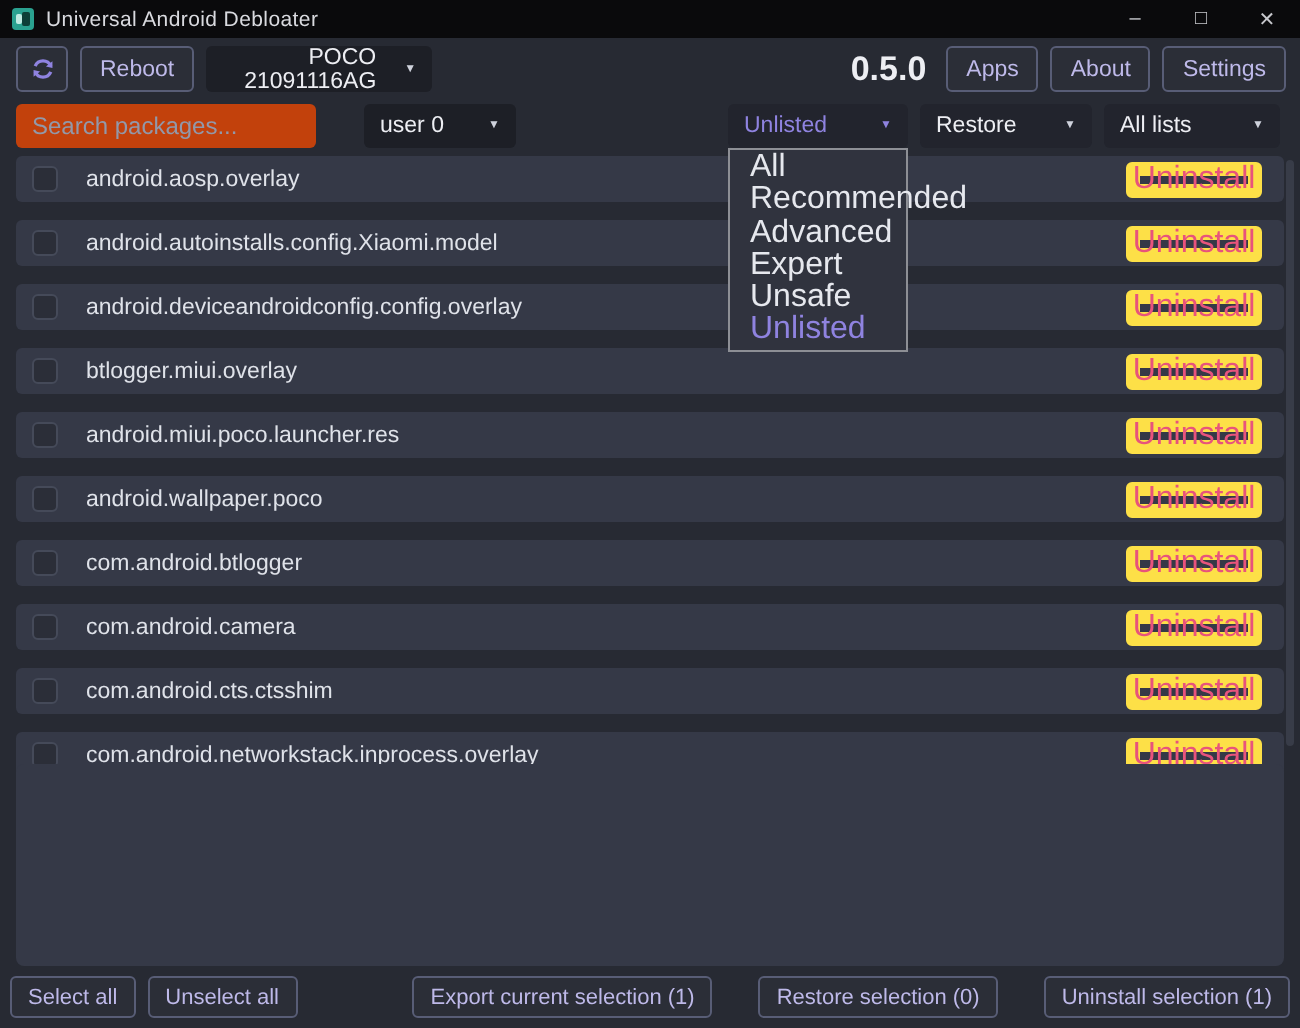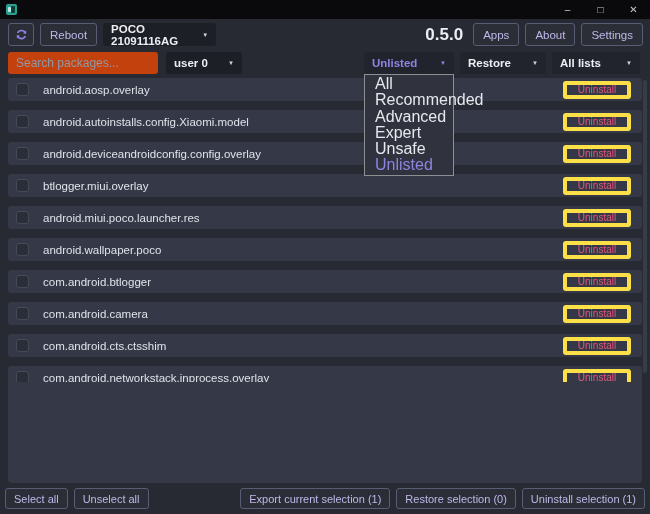--- a/index.html
+++ b/index.html
@@ -26,58 +26,58 @@
   
   .toolbar { height: 31px; display: flex; align-items: center; gap: 6px; padding: 0 7px 0 8px; }
   .btn {
     border: 1px solid #585d76; border-radius: 3px; background: rgba(255,255,255,0.02);
     color: #beb9e9; font-size: 11.5px; height: 23px; padding: 0 9px;
     display: flex; align-items: center; font-family: inherit;
   }
   .icon-btn { width: 26px; justify-content: center; padding: 0; }
   .select {
     height: 23px; border-radius: 3px; display: flex; align-items: center;
-    padding: 0 8px; font-size: 11.5px; font-weight: bold; color: #edeef3;
+    padding: 0 8px; font-size: 11.5px; font-weight: normal; color: #edeef3; text-align: right;
   }
   .select .caret { font-size: 6px; color: #cfd2dc; margin-left: auto; padding-left: 14px; }
   .select.dark { background: #1d1f26; }
   .device-select { width: 113px; }
   .version { font-size: 17px; font-weight: bold; color: #edeef3; margin: 0 4px 0 0; }
   .spacer { flex: 1; }
   
   .filters { height: 26px; display: flex; align-items: center; gap: 8px; padding: 0 10px 0 8px; }
   .search {
     width: 150px; height: 22px; background: #c2410c; border: none; border-radius: 3px;
     color: #e9eaf0; font-size: 12px; padding: 0 8px; outline: none; font-family: inherit;
   }
   .search::placeholder { color: #9298a9; }
-  .user-select { width: 76px; height: 22px; }
+  .user-select { width: 76px; height: 22px; margin-left: 16px; }
   .select.flat { background: #22242d; height: 22px; }
   .debloat-select { width: 90px; color: #8f83e0; margin-right: -2px; }
   .debloat-select .caret { color: #8f83e0; }
   .state-select { width: 86px; margin-right: -2px; }
   .lists-select { width: 88px; }
   
   .package-list {
     position: absolute; left: 8px; right: 8px; top: 78px;
     display: flex; flex-direction: column; gap: 9px;
   }
   .row {
     height: 23px; background: #353947; border-radius: 3px;
     display: flex; align-items: center; padding: 0 11px 0 8px;
   }
   .checkbox {
     width: 13px; height: 13px; background: #2b2e38; border: 1px solid #454a59;
     border-radius: 3px; flex: 0 0 auto;
   }
   .pkg-name { margin-left: 14px; font-size: 11.5px; color: #dfe2e9; }
   .uninstall-btn {
-    margin-left: auto; width: 68px; height: 18px; border: 4px solid #fde047;
+    margin-left: auto; width: 68px; height: 18px; border: 7px solid #fde047;
     border-radius: 3px; background: transparent; color: #e8537c;
-    font-size: 10px; font-family: inherit; display: flex; align-items: center; justify-content: center;
+    font-size: 16px; font-family: inherit; display: flex; align-items: center; justify-content: center;
   }
   
   .menu {
     position: absolute; left: 364px; top: 74px; width: 90px; z-index: 5;
     background: #30333e; border: 1px solid rgba(255,255,255,0.45); padding: 1px 0;
   }
   .menu-item { height: 16.3px; line-height: 16.3px; padding-left: 10px; font-size: 16px; color: #e6e8ee; }
   .menu-item.selected { color: #8f83e0; }
   
   .description-panel {
@@ -88,31 +88,32 @@
   .scroll-thumb {
     position: absolute; right: 3px; top: 80px; width: 4px; height: 293px;
     background: #383c48; border-radius: 2px;
   }
   
   .footer {
     position: absolute; left: 0; right: 0; bottom: 0; height: 31px;
     display: flex; align-items: center; gap: 6px; padding: 0 5px;
   }
   .footer .btn { height: 21px; font-size: 11px; padding: 0 8px; }
-  .footer-right { margin-left: auto; display: flex; gap: 6px; }
+  .footer-right { margin-left: auto; display: flex; gap: 23px; }
 </style>
 </head>
 <body>
 
 <div class="titlebar">
   <svg class="app-logo" viewBox="0 0 11 11">
     <rect x="0" y="0" width="11" height="11" rx="2" fill="#2aa190"></rect>
     <rect x="5" y="2" width="4" height="7" rx="1" fill="#0d3f38"></rect>
     <rect x="2" y="3" width="3" height="5" rx="1" fill="#bfeae2"></rect>
   </svg>
+  <span class="win-title">Universal Android Debloater</span>
   <div class="win-controls">
     <span class="win-btn">–</span>
     <span class="win-btn">□</span>
     <span class="win-btn">✕</span>
   </div>
 </div>
 
 <div class="toolbar">
   <button class="btn icon-btn">
     <svg width="13" height="13" viewBox="0 0 16 16" fill="none" stroke="#8f83e0" stroke-width="2">

